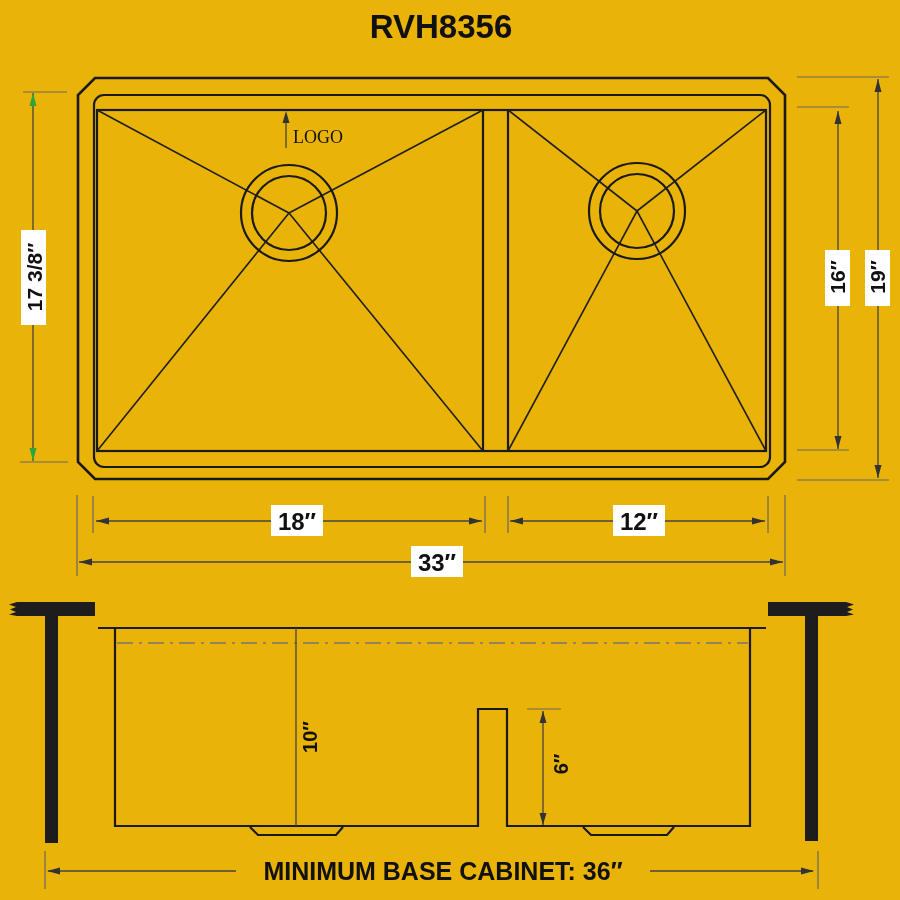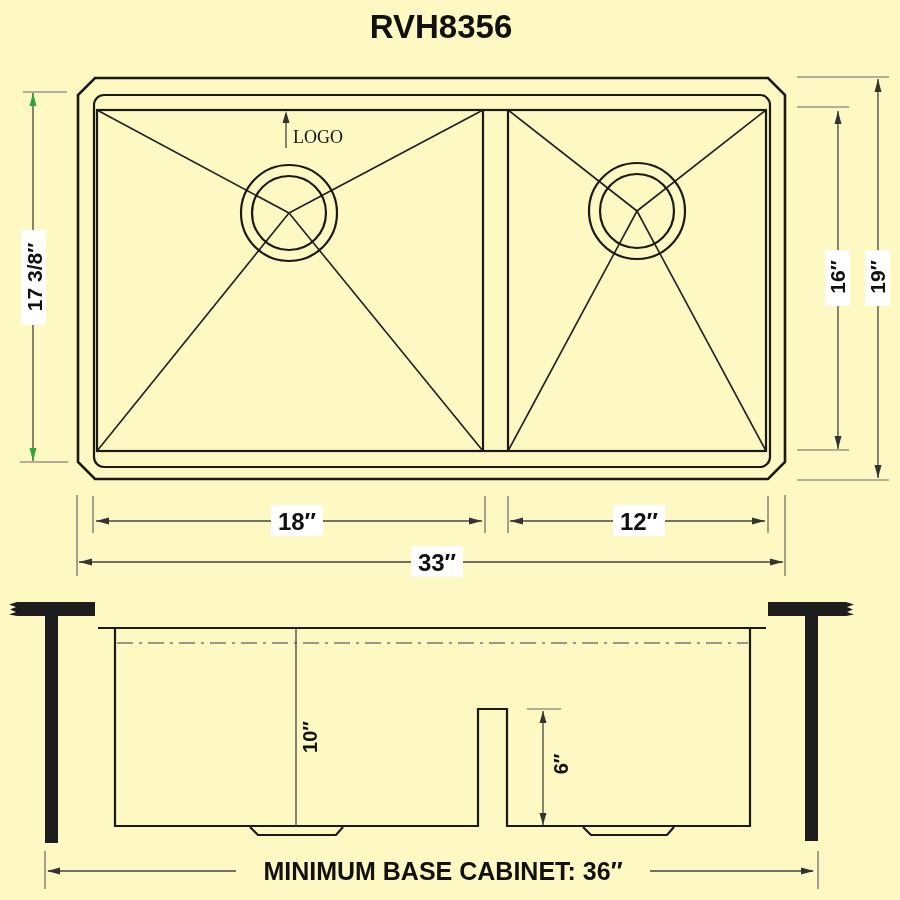--- a/index.html
+++ b/index.html
@@ -1,16 +1,16 @@
 <!DOCTYPE html>
 <html><head>
 <meta charset="utf-8">
 <style>
   html,body{margin:0;padding:0;background:#ffffff;}
-  .canvas{position:relative;width:900px;height:900px;background:#fef9c3;overflow:hidden;}
+  .canvas{position:relative;width:900px;height:900px;background:#eab308;overflow:hidden;}
   svg{display:block}
   .outline{stroke:#1a1a1a;fill:none;stroke-width:2.2;}
   .outline-heavy{stroke:#1a1a1a;fill:none;stroke-width:2.6;}
   .diag{stroke:#1f1f1f;fill:none;stroke-width:1.6;}
   .dim{stroke:#444444;fill:none;stroke-width:1.3;}
   .ext{stroke:#666666;fill:none;stroke-width:1.2;}
   .arrow{fill:#333333;stroke:none;}
   .blackpart{fill:#1d1d1d;stroke:none;}
   .whitebg{fill:#ffffff;stroke:none;}
   .dashdot{stroke:#777777;stroke-width:1.5;fill:none;stroke-dasharray:16 6 3 6;}

